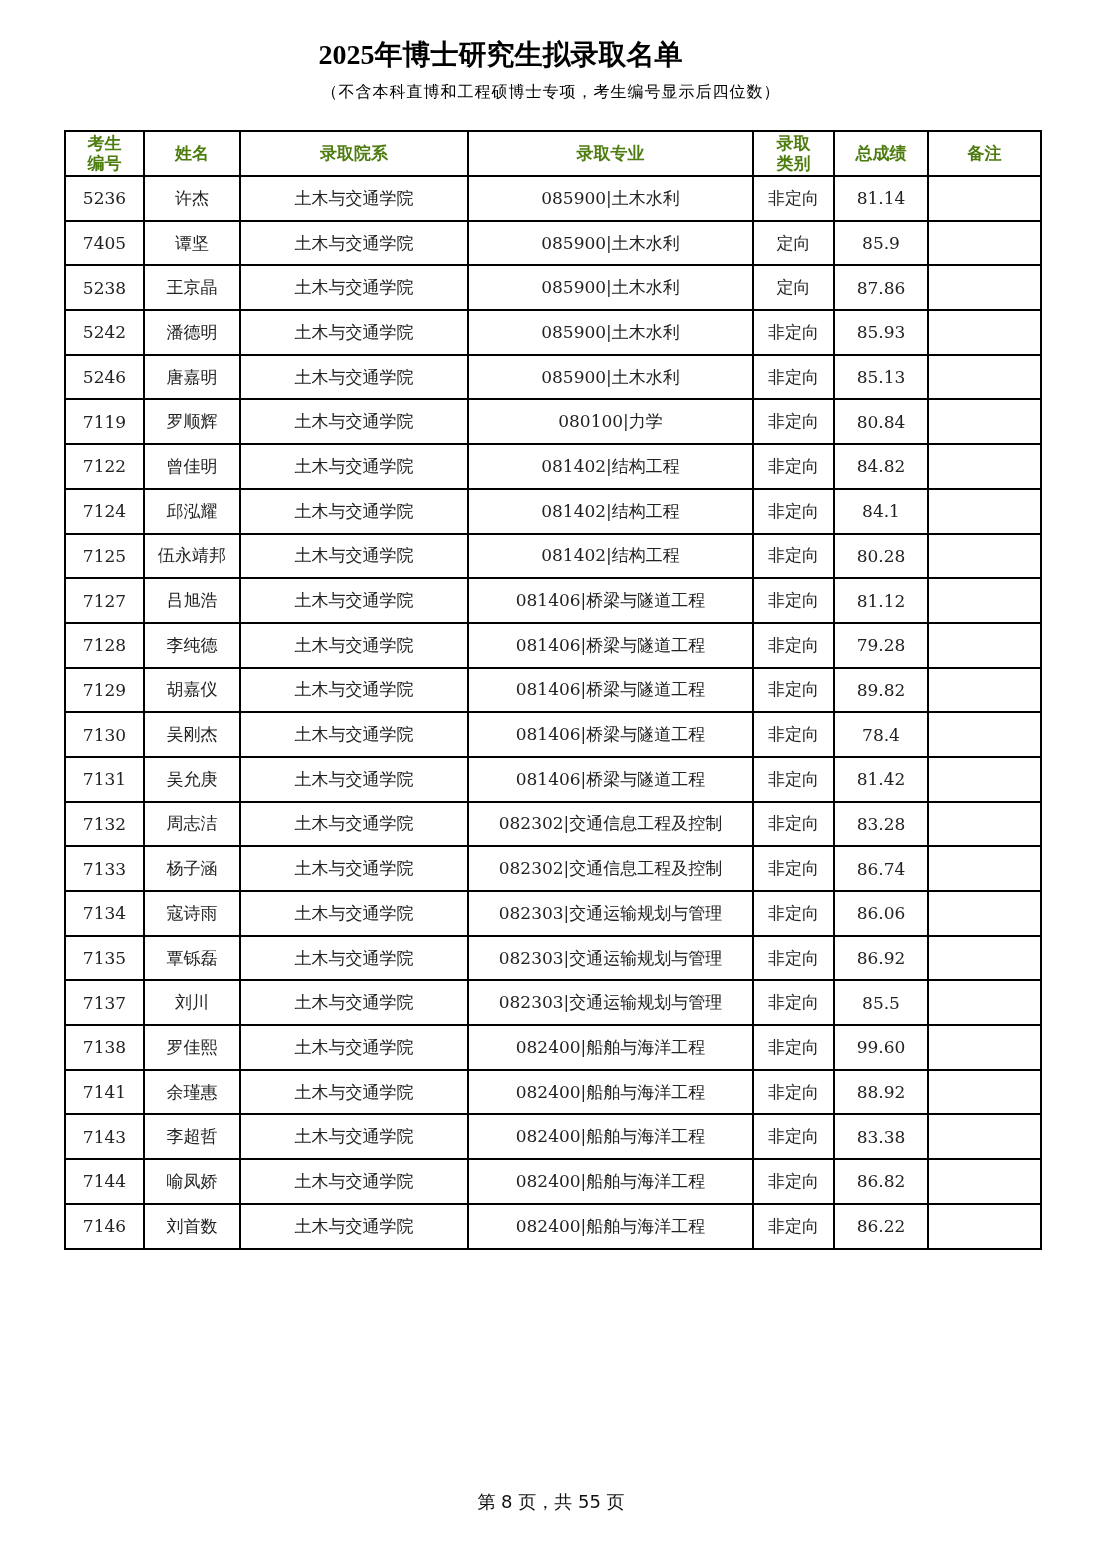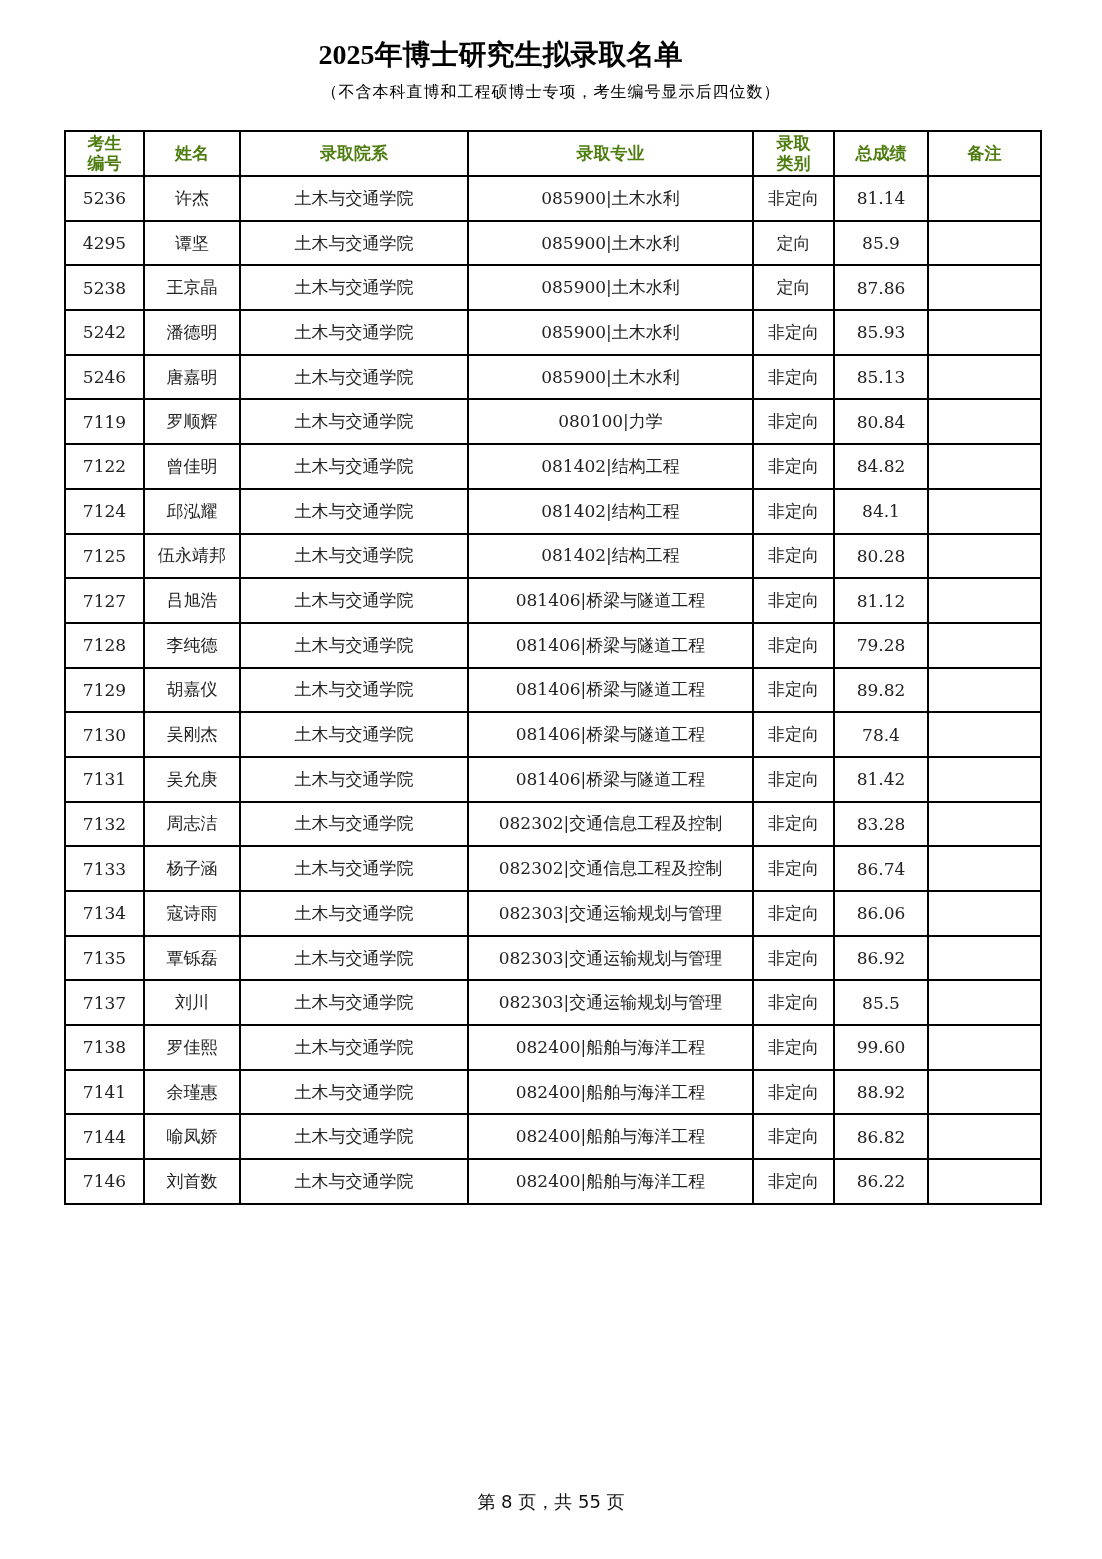--- a/index.html
+++ b/index.html
@@ -66,21 +66,21 @@
       <tr>
     <td>5236</td>
     <td>许杰</td>
     <td>土木与交通学院</td>
     <td>085900|土木水利</td>
     <td>非定向</td>
     <td>81.14</td>
     <td></td>
   </tr>
       <tr>
-    <td>4295</td>
+    <td>7405</td>
     <td>谭坚</td>
     <td>土木与交通学院</td>
     <td>085900|土木水利</td>
     <td>定向</td>
     <td>85.9</td>
     <td></td>
   </tr>
       <tr>
     <td>5238</td>
     <td>王京晶</td>
@@ -246,20 +246,29 @@
       <tr>
     <td>7141</td>
     <td>余瑾惠</td>
     <td>土木与交通学院</td>
     <td>082400|船舶与海洋工程</td>
     <td>非定向</td>
     <td>88.92</td>
     <td></td>
   </tr>
       <tr>
+    <td>7143</td>
+    <td>李超哲</td>
+    <td>土木与交通学院</td>
+    <td>082400|船舶与海洋工程</td>
+    <td>非定向</td>
+    <td>83.38</td>
+    <td></td>
+  </tr>
+      <tr>
     <td>7144</td>
     <td>喻凤娇</td>
     <td>土木与交通学院</td>
     <td>082400|船舶与海洋工程</td>
     <td>非定向</td>
     <td>86.82</td>
     <td></td>
   </tr>
       <tr>
     <td>7146</td>

